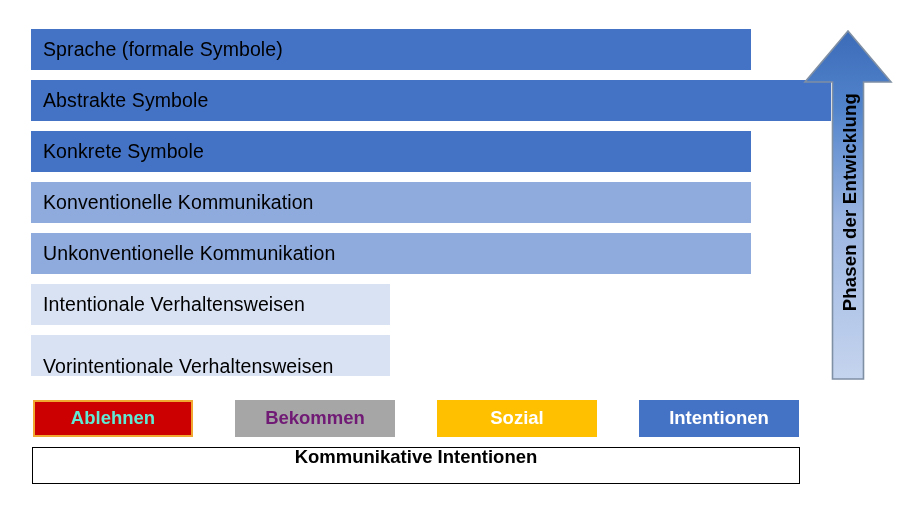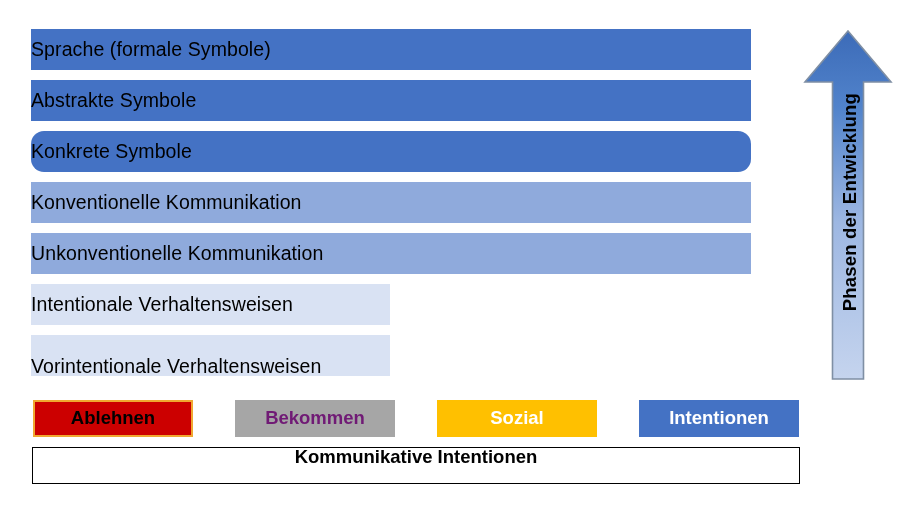--- a/index.html
+++ b/index.html
@@ -25,32 +25,33 @@
   }
 
   
   .bar {
     position: absolute;
     left: 31px;
     height: 41px;
     display: flex;
     align-items: center;
     box-sizing: border-box;
+    padding-left: 12px;
   }
   .bar .bar-label {
     font-size: 19.5px;
     color: #000000;
     line-height: 1;
     white-space: nowrap;
     letter-spacing: 0.1px;
   }
 
   .bar-0 { top: 29px; }
   .bar-1 { top: 80px; }
-  .bar-2 { top: 131px; border-radius: 13px; }
+  .bar-2 { top: 131px; }
   .bar-3 { top: 182px; }
   .bar-4 { top: 233px; }
   .bar-5 { top: 284px; }
   .bar-6 { top: 335px; align-items: flex-end; }
 
   
   .arrow-wrap {
     position: absolute;
     left: 802px;
     top: 28px;
@@ -127,21 +128,21 @@
 </style>
 </head>
 <body style="background: rgb(255, 255, 255);">
 
 <div id="diagram">
 
   <div class="bar bar-0" style="background: rgb(68, 114, 196); width: 720px;">
     <span class="bar-label">Sprache (formale Symbole)</span>
   </div>
 
-  <div class="bar bar-1" style="background: rgb(68, 114, 196); width: 720px;">
+  <div class="bar bar-1" style="background: rgb(68, 114, 196); width: 800px;">
     <span class="bar-label">Abstrakte Symbole</span>
   </div>
 
   <div class="bar bar-2" style="background: rgb(68, 114, 196); width: 720px;">
     <span class="bar-label">Konkrete Symbole</span>
   </div>
 
   <div class="bar bar-4" style="background: rgb(143, 170, 220); width: 720px;">
     <span class="bar-label">Unkonventionelle Kommunikation</span>
   </div>
@@ -169,21 +170,21 @@
         </linearGradient>
       </defs>
       <polygon points="46,3 89,54 61.5,54 61.5,351 30.5,351 30.5,54 3,54" fill="url(#arrowGrad)" stroke="#7F8FA4" stroke-width="1.6" stroke-linejoin="miter"></polygon>
     </svg>
     <div class="arrow-label">
       <span>Phasen der Entwicklung</span>
     </div>
   </div>
 
   <div class="chip chip-0" style="background: rgb(204, 0, 0); border: 2px solid rgb(240, 168, 48);">
-    <span class="chip-label" style="color: #000000;">Ablehnen</span>
+    <span class="chip-label" style="color: #5eead4;">Ablehnen</span>
   </div>
 
   <div class="chip chip-1" style="background: rgb(166, 166, 166);">
     <span class="chip-label" style="color: #701a75;">Bekommen</span>
   </div>
 
   <div class="chip chip-2" style="background: rgb(255, 192, 0);">
     <span class="chip-label" style="color: rgb(255, 255, 255);">Sozial</span>
   </div>
 

